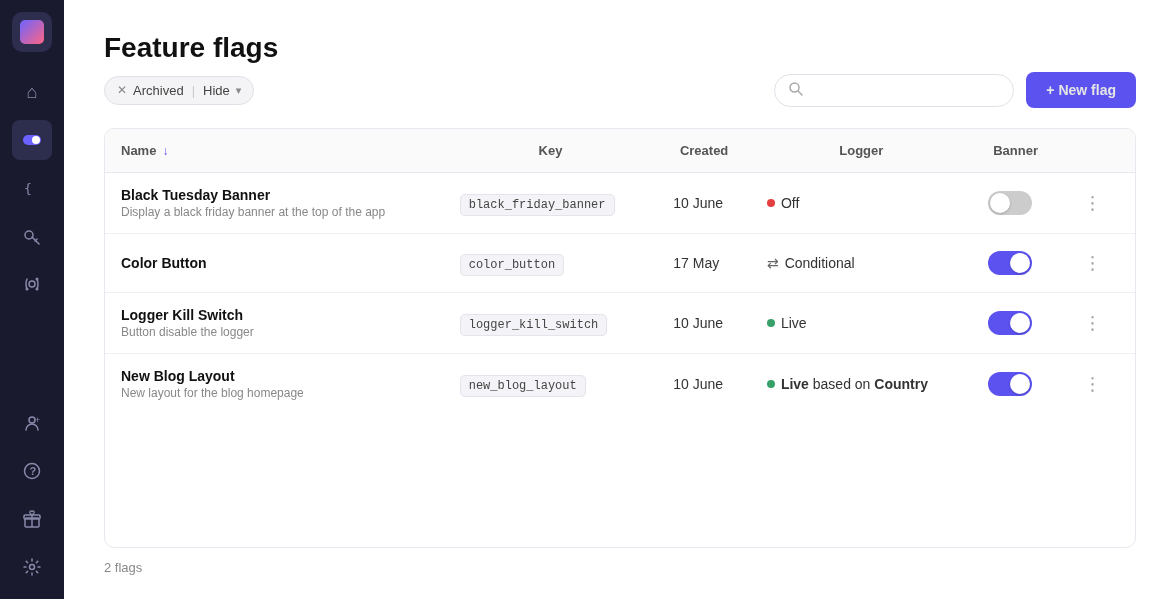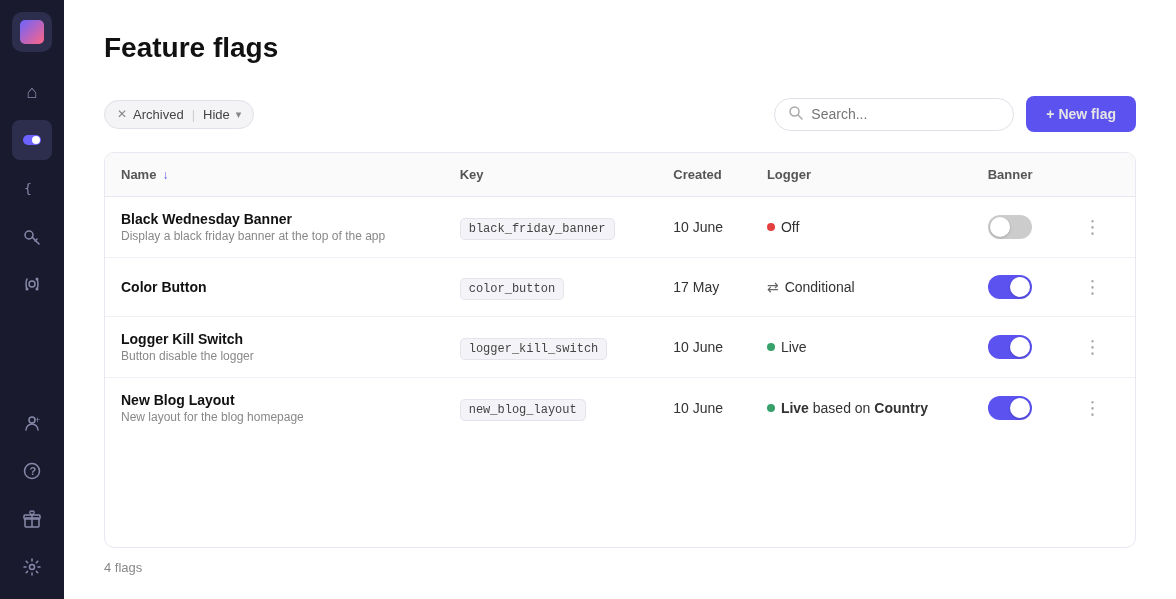--- a/index.html
+++ b/index.html
@@ -52,21 +52,21 @@
       display: flex;
       flex-direction: column;
       padding: 32px 40px 24px;
       overflow: hidden;
     }
 
     .page-title {
       font-size: 28px;
       font-weight: 700;
       color: #111;
-      margin-bottom: 32px;
+      margin-bottom: 8px;
     }
 
     
     .toolbar {
       display: flex;
       align-items: center;
       justify-content: space-between;
       margin-bottom: 20px;
     }
     .filter-badge {
@@ -141,21 +141,21 @@
       flex: 1;
     }
     table {
       width: 100%;
       border-collapse: collapse;
     }
     thead tr {
       background: #fafafa;
     }
     thead th {
-      text-align: left;
+      text-align: center;
       padding: 14px 16px;
       font-size: 13px;
       font-weight: 600;
       color: #555;
       border-bottom: 1px solid #e8e8f0;
     }
     .th-name { display: flex; align-items: center; gap: 6px; }
     .sort-arrow { color: #5b52f0; font-size: 12px; }
 
     tbody tr {
@@ -310,21 +310,20 @@
     </div>
 
     <div class="toolbar-right">
       <div class="search-input-wrapper">
         <span class="search-icon">
           <svg width="14" height="14" viewBox="0 0 14 14" fill="none">
             <circle cx="5.5" cy="5.5" r="4.5" stroke="#aaa" stroke-width="1.5"></circle>
             <line x1="9" y1="9" x2="13" y2="13" stroke="#aaa" stroke-width="1.5" stroke-linecap="round"></line>
           </svg>
         </span>
-        <input type="text" placeholder="Search..." style="">
       </div>
       <button class="new-flag-btn">+ New flag</button>
     </div>
   </div>
 
   <div class="table-container">
     <table>
       <thead>
         <tr>
           <th>
@@ -336,21 +335,21 @@
           <th>Key</th>
           <th>Created</th>
           <th>Logger</th>
           <th>Banner</th>
           <th></th>
         </tr>
       </thead>
       <tbody id="table-body">
       <tr>
             <td>
-              <div class="flag-name">Black Wednesday Banner</div>
+              <div class="flag-name">Black Tuesday Banner</div>
               <div class="flag-desc">Display a black friday banner at the top of the app</div>
             </td>
             <td><span class="key-badge">black_friday_banner</span></td>
             <td>10 June</td>
             <td>
               <div class="value-cell">
                 <span class="dot dot-red"></span>
                 <span>Off</span>
               </div>
             </td>
@@ -418,15 +417,15 @@
                 <div class="toggle-knob"></div>
               </div>
             </td>
             <td><button class="more-btn">⋮</button></td>
           </tr>
         </tbody>
     </table>
   </div>
 
   <div class="flags-count">
-    <span>4 flags</span>
+    <span>2 flags</span>
   </div>
 </div>
 
 </body></html>

